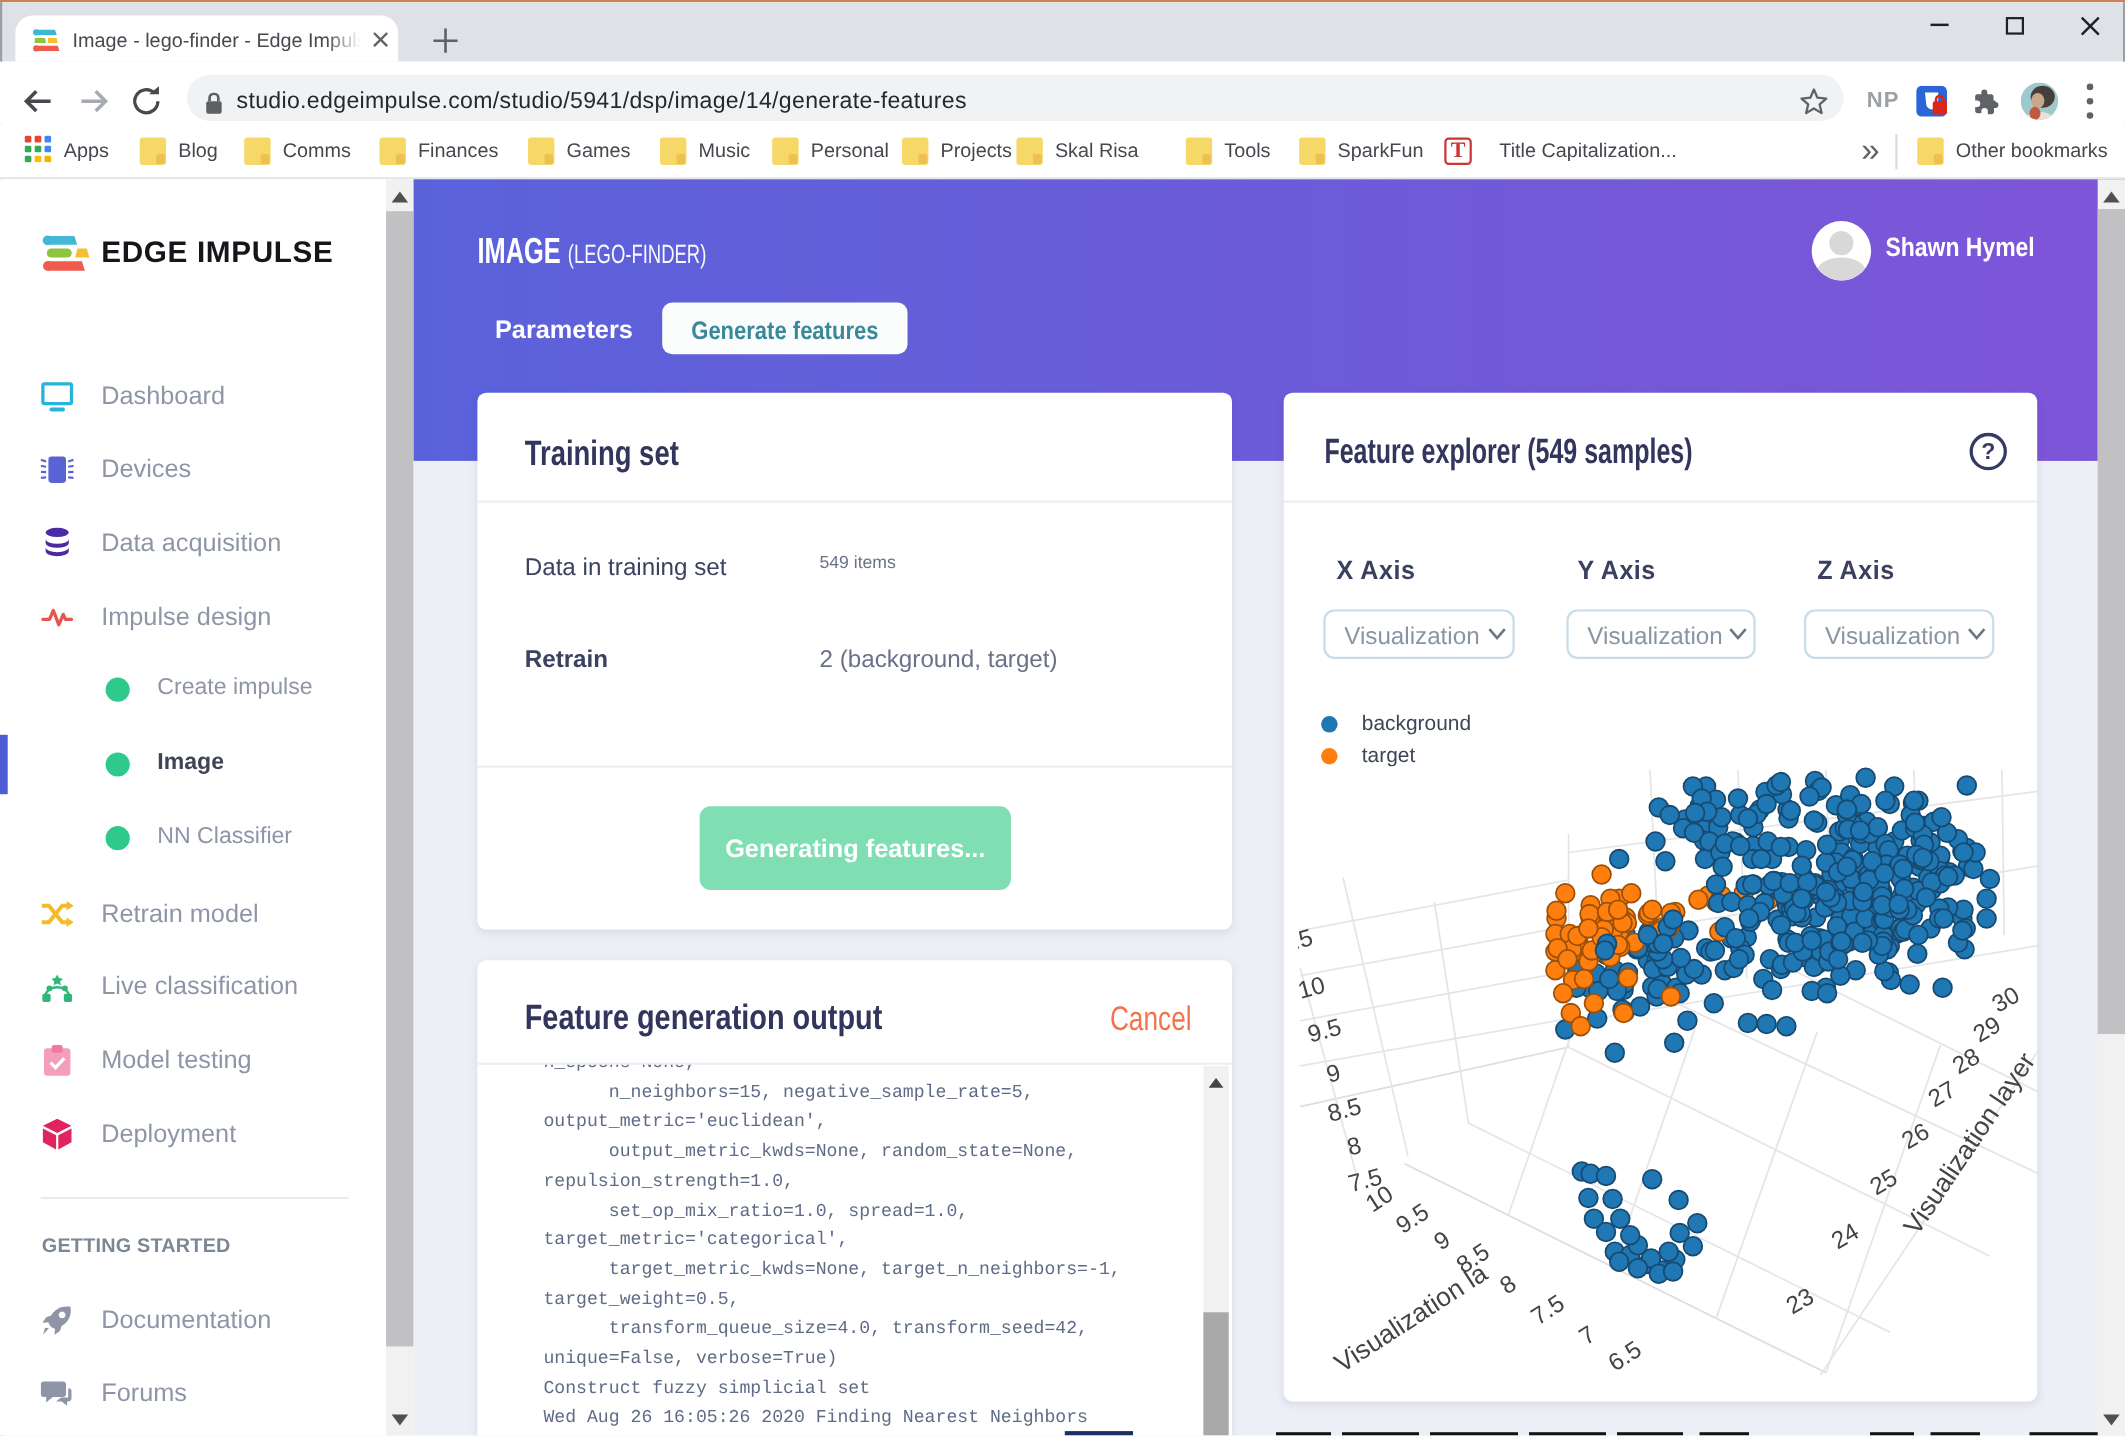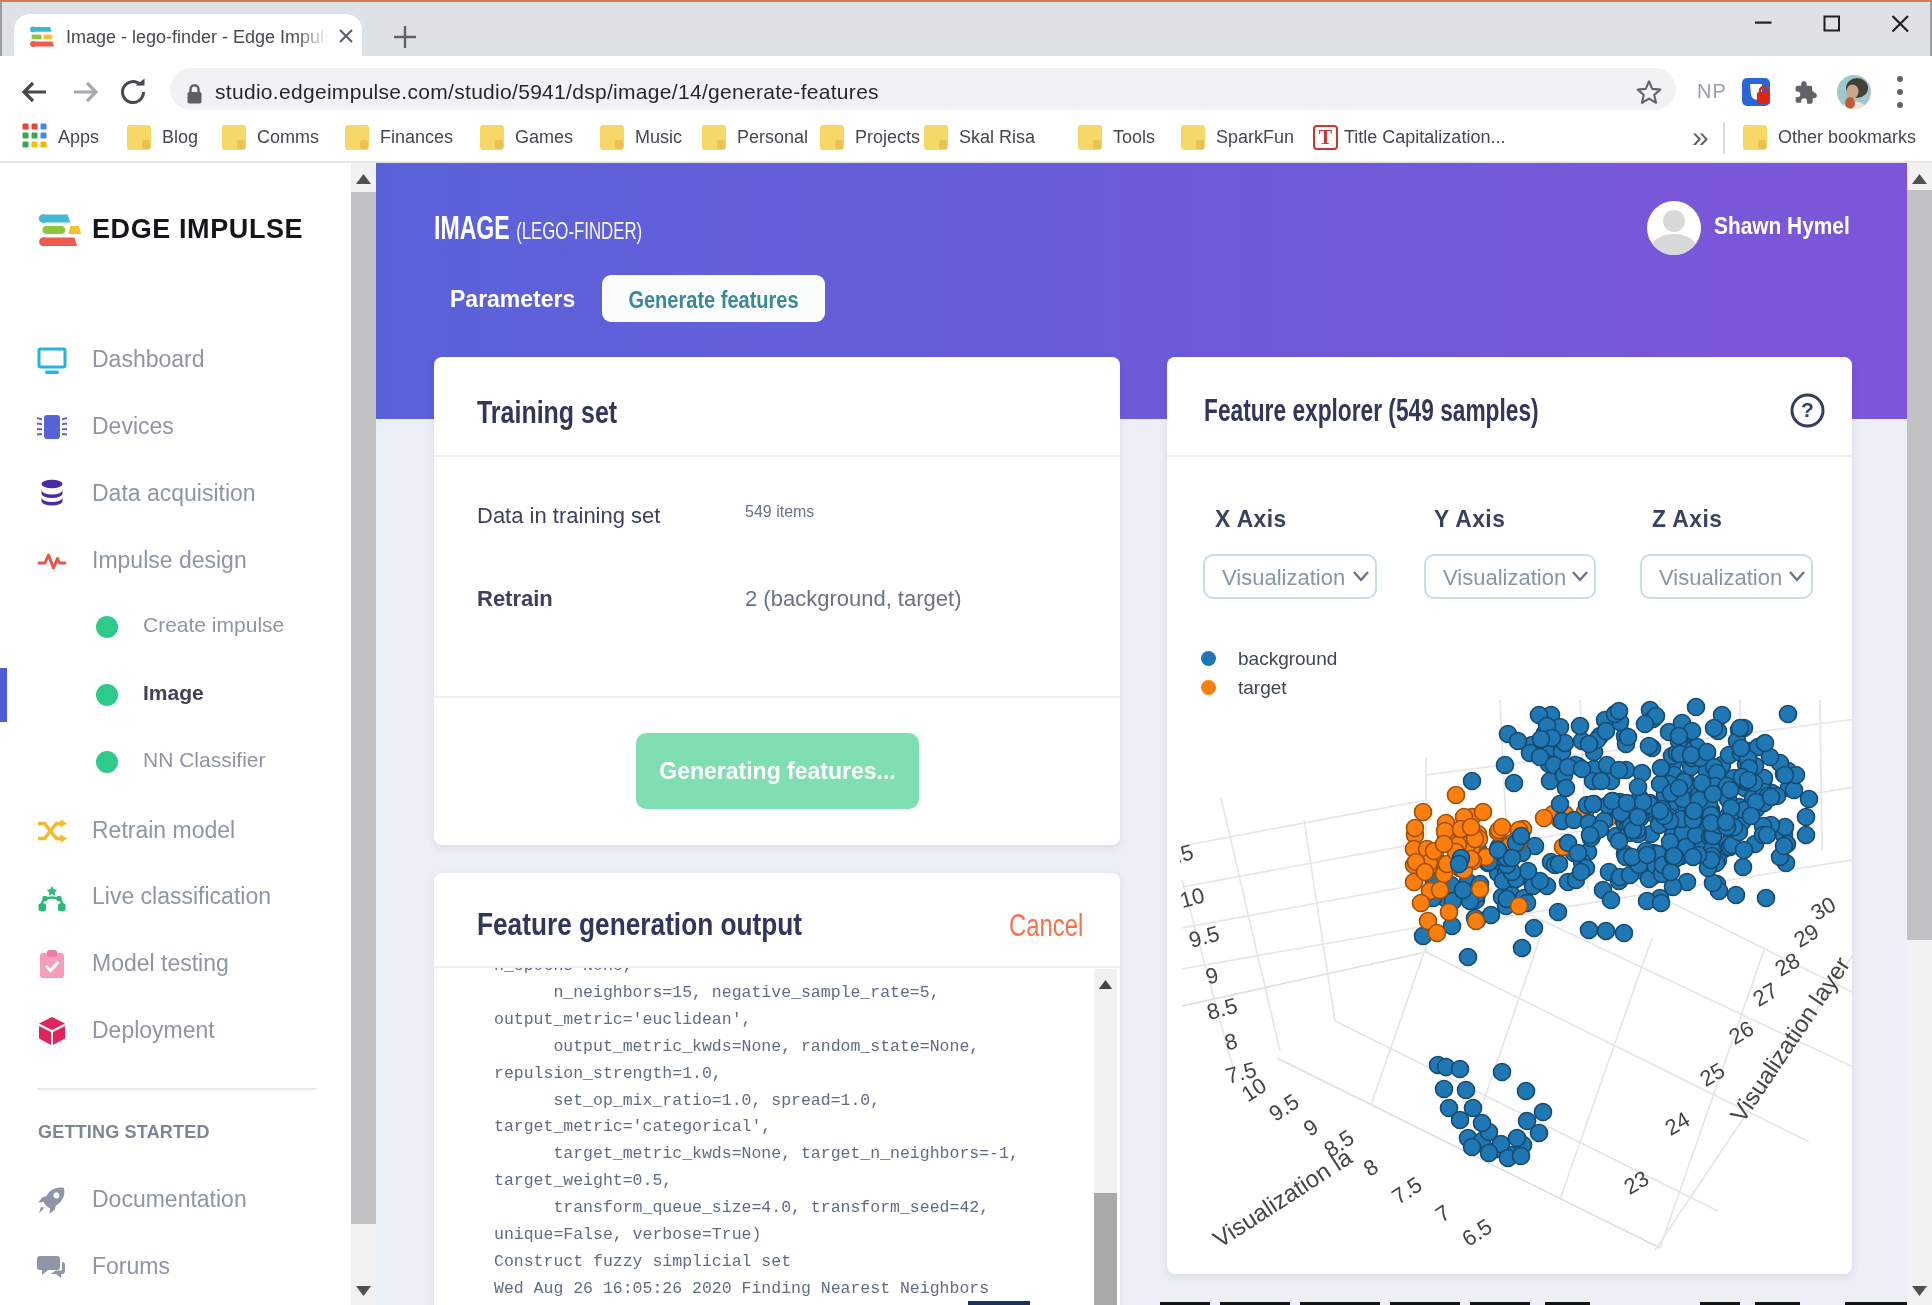--- a/index.html
+++ b/index.html
@@ -68,21 +68,21 @@
 </svg>
 <div class="abs" style="left:170px;top:68px;width:1506px;height:42px;border-radius:21px;background:#f0f2f4"></div>
 <svg class="abs" style="left:186px;top:84px" width="17" height="20" viewBox="0 0 17 20">
  <rect x="1.5" y="8" width="14" height="11.5" rx="1.8" fill="#5c5f63"></rect>
  <path d="M4.5 8 V5.2 a4 4 0 0 1 8 0 V8" stroke="#5c5f63" stroke-width="2.4" fill="none"></path>
 </svg>
 <div class="abs" style="left:215px;top:76px;font-size:21px;color:#26282c;letter-spacing:0.3px;line-height:32px">studio.edgeimpulse.com/studio/5941/dsp/image/14/generate-features</div>
 <svg class="abs" style="left:1636px;top:79px" width="26" height="26" viewBox="0 0 24 24">
     <path d="M12 2.2 L15 9.1 22.4 9.8 16.8 14.7 18.5 22 12 18.1 5.5 22 7.2 14.7 1.6 9.8 9 9.1 Z" fill="none" stroke="#5f6368" stroke-width="1.9" stroke-linejoin="round"></path>
   </svg>
-<div class="abs" style="left:1697px;top:80px;font-size:20px;font-weight:normal;color:#9aa0a6;letter-spacing:1px">NP</div>
+<div class="abs" style="left:1697px;top:80px;font-size:20px;font-weight:bold;color:#9aa0a6;letter-spacing:1px">NP</div>
 <svg class="abs" style="left:1742px;top:78px" width="30" height="30" viewBox="0 0 30 30">
  <rect x="0" y="0" width="28" height="28" rx="5" fill="#2b66d9"></rect>
  <path d="M8 6 H20 V16 a5.5 5.5 0 0 1 -11 0 Z" fill="#fff"></path>
  <rect x="15" y="14" width="13" height="12" rx="2" fill="#de2618"></rect>
  <path d="M18 15 V12.5 a3.5 3.5 0 0 1 7 0 V15" stroke="#de2618" stroke-width="2.4" fill="none"></path>
 </svg>
 <svg class="abs" style="left:1791px;top:79px" width="27" height="27" viewBox="0 0 24 24">
  <path d="M20.5 11h-1.6V7.8c0-1-.8-1.8-1.8-1.8h-3.2V4.4a2.4 2.4 0 0 0-4.8 0V6H5.9C4.9 6 4.1 6.8 4.1 7.8V11h1.5a2.6 2.6 0 0 1 0 5.2H4.1v3.2c0 1 .8 1.8 1.8 1.8h3.2v-1.5a2.6 2.6 0 0 1 5.2 0V22h3.2c1 0 1.8-.8 1.8-1.8V17h1.2a2.4 2.4 0 0 0 0-4.8z" fill="#5f6368"></path>
 </svg>
 <svg class="abs" style="left:1837px;top:75px" width="34" height="34" viewBox="0 0 34 34">
@@ -155,21 +155,21 @@
 <div class="bm" style="left:1078px">
     <span class="bfold"></span>
     <span style="margin-left:11px">Tools</span>
   </div>
 <div class="bm" style="left:1181px">
     <span class="bfold"></span>
     <span style="margin-left:11px">SparkFun</span>
   </div>
 <div class="bm" style="left:1313px">
     <span style="width:25px;height:25px;border:2px solid #c33;border-radius:4px;color:#c33;font-size:20px;font-weight:bold;display:inline-flex;align-items:center;justify-content:center;font-family:'Liberation Serif',serif">T</span>
-    <span style="margin-left:6px">Title Capitalization...</span>
+    <span style="margin-left:25px">Title Capitalization...</span>
   </div>
 <div class="bm" style="left:1692px;color:#5f6368;font-size:30px">»</div>
 <div class="abs" style="left:1723px;top:122px;width:2px;height:32px;background:#dadce0"></div>
 <div class="bm" style="left:1743px">
     <span class="bfold"></span>
     <span style="margin-left:11px">Other bookmarks</span>
   </div>
 
 <div class="abs" style="left:0;top:163px;width:351px;height:1142px;background:#fff"></div>
 

